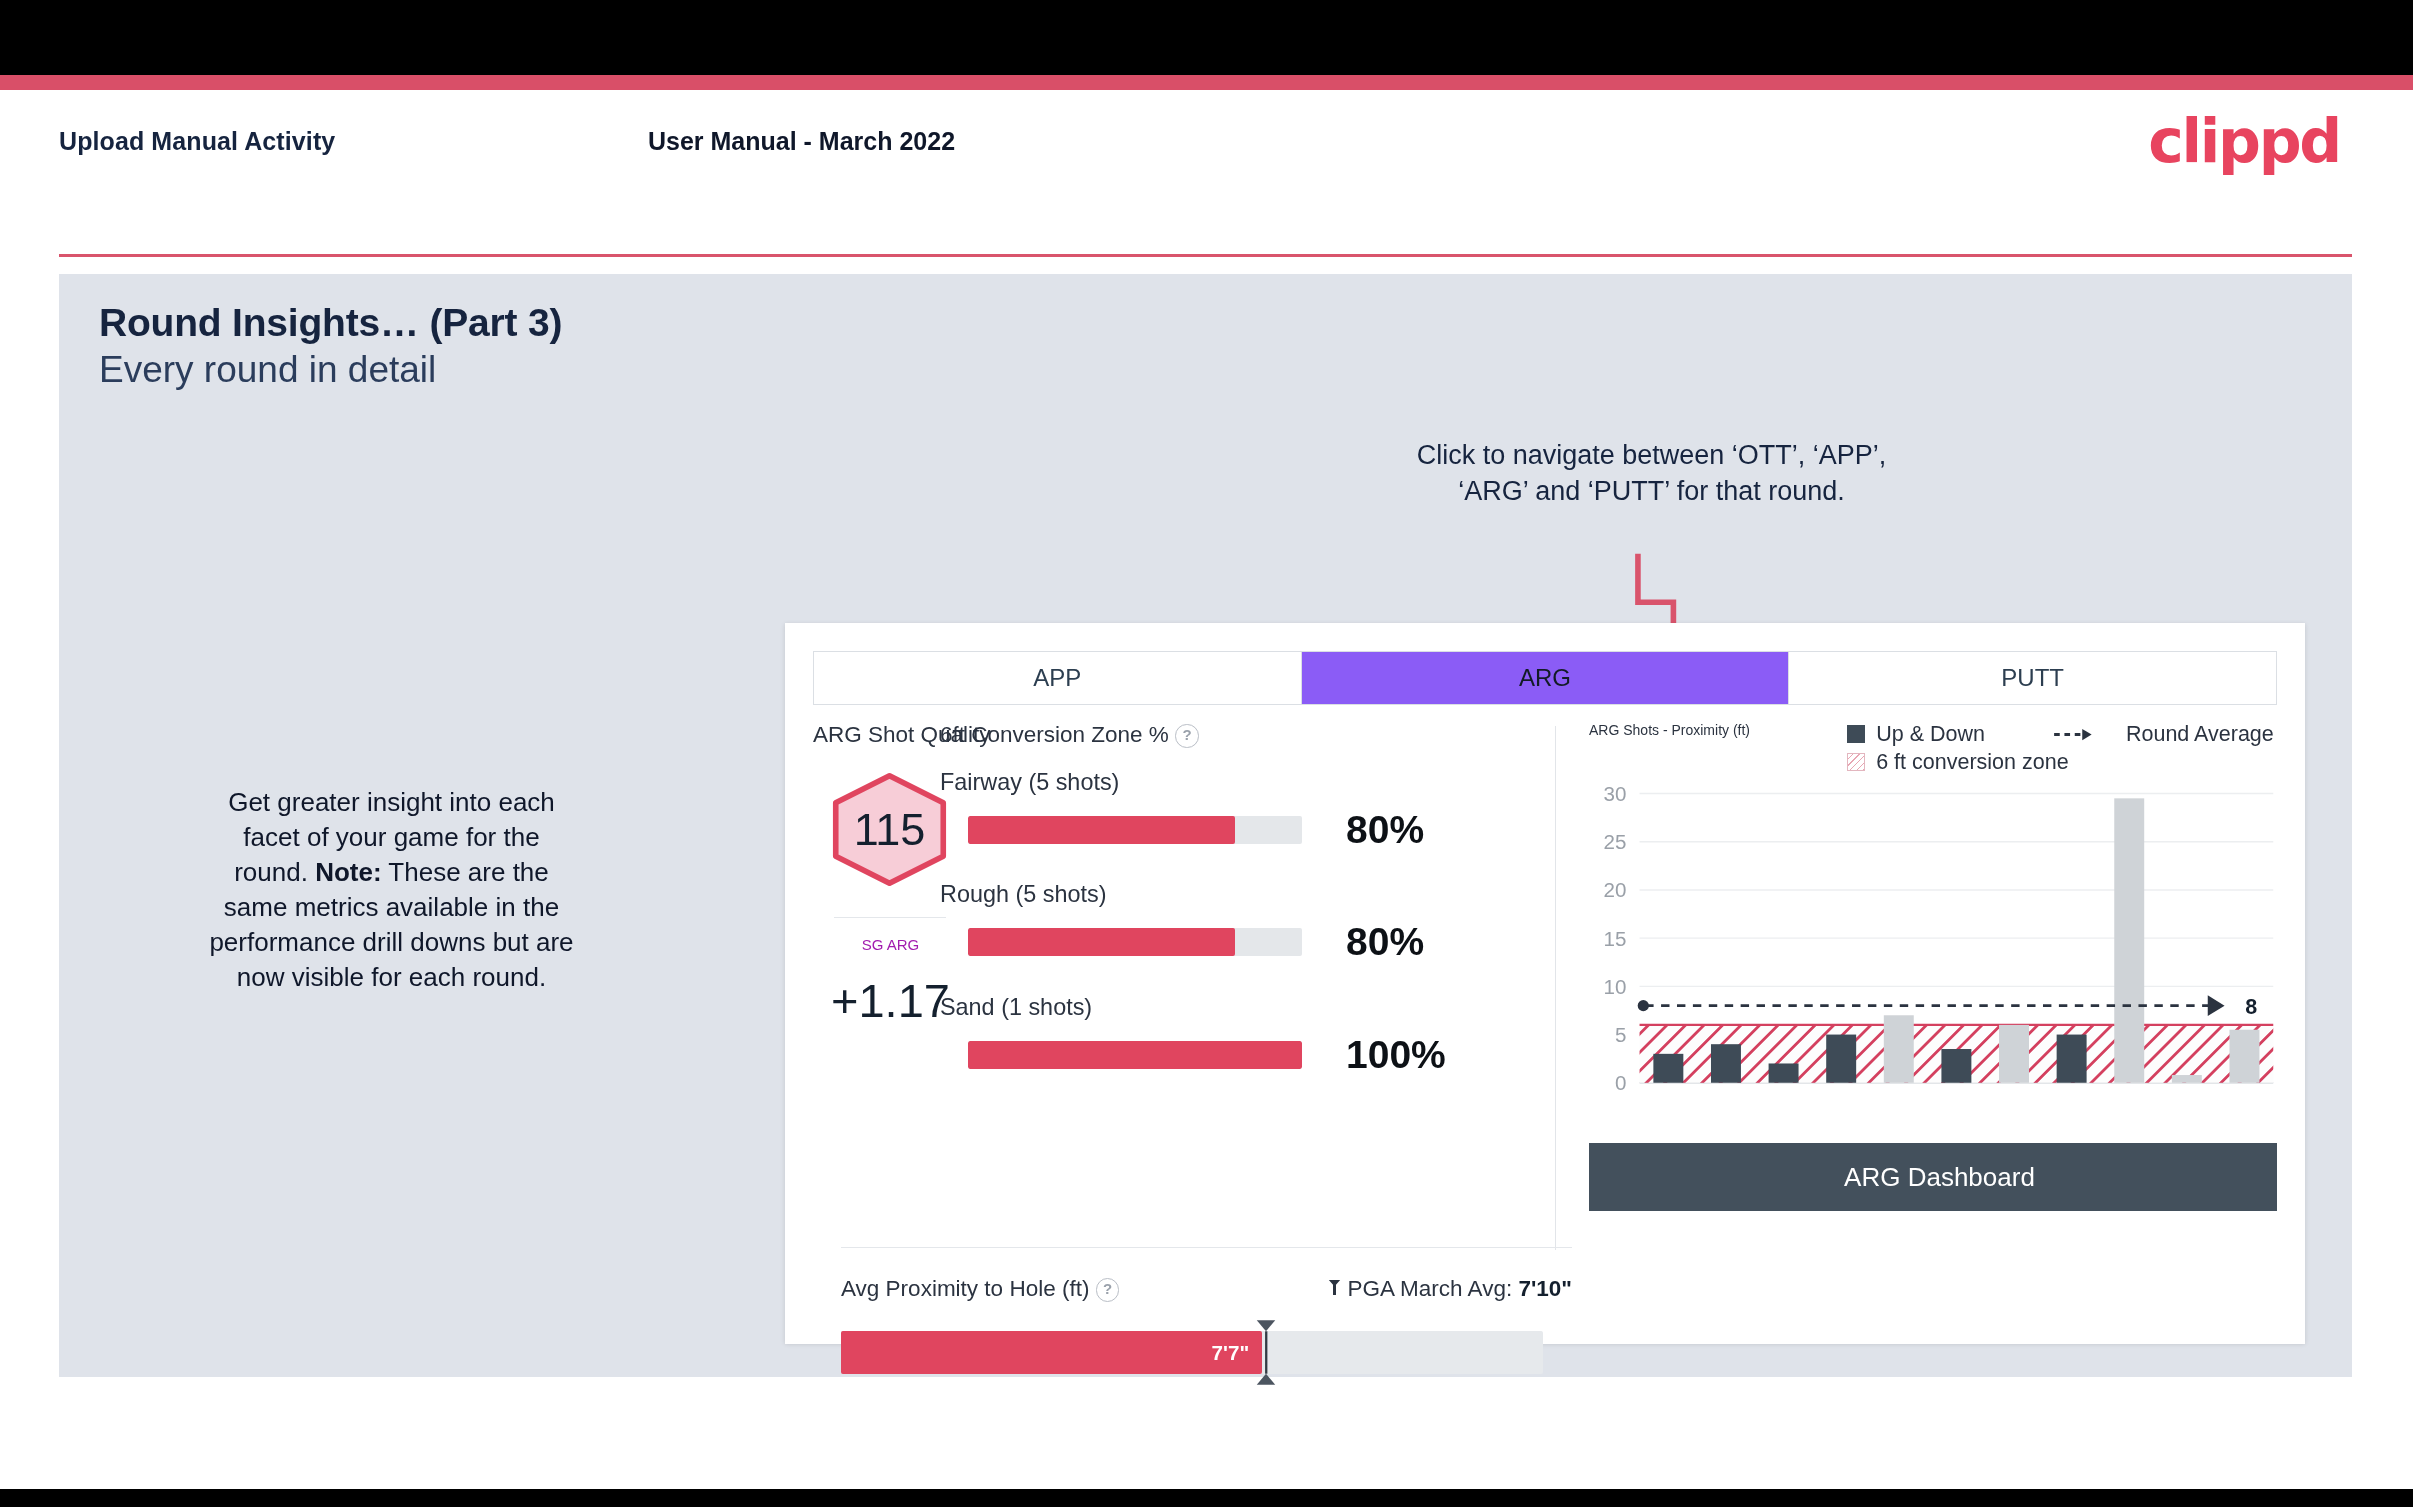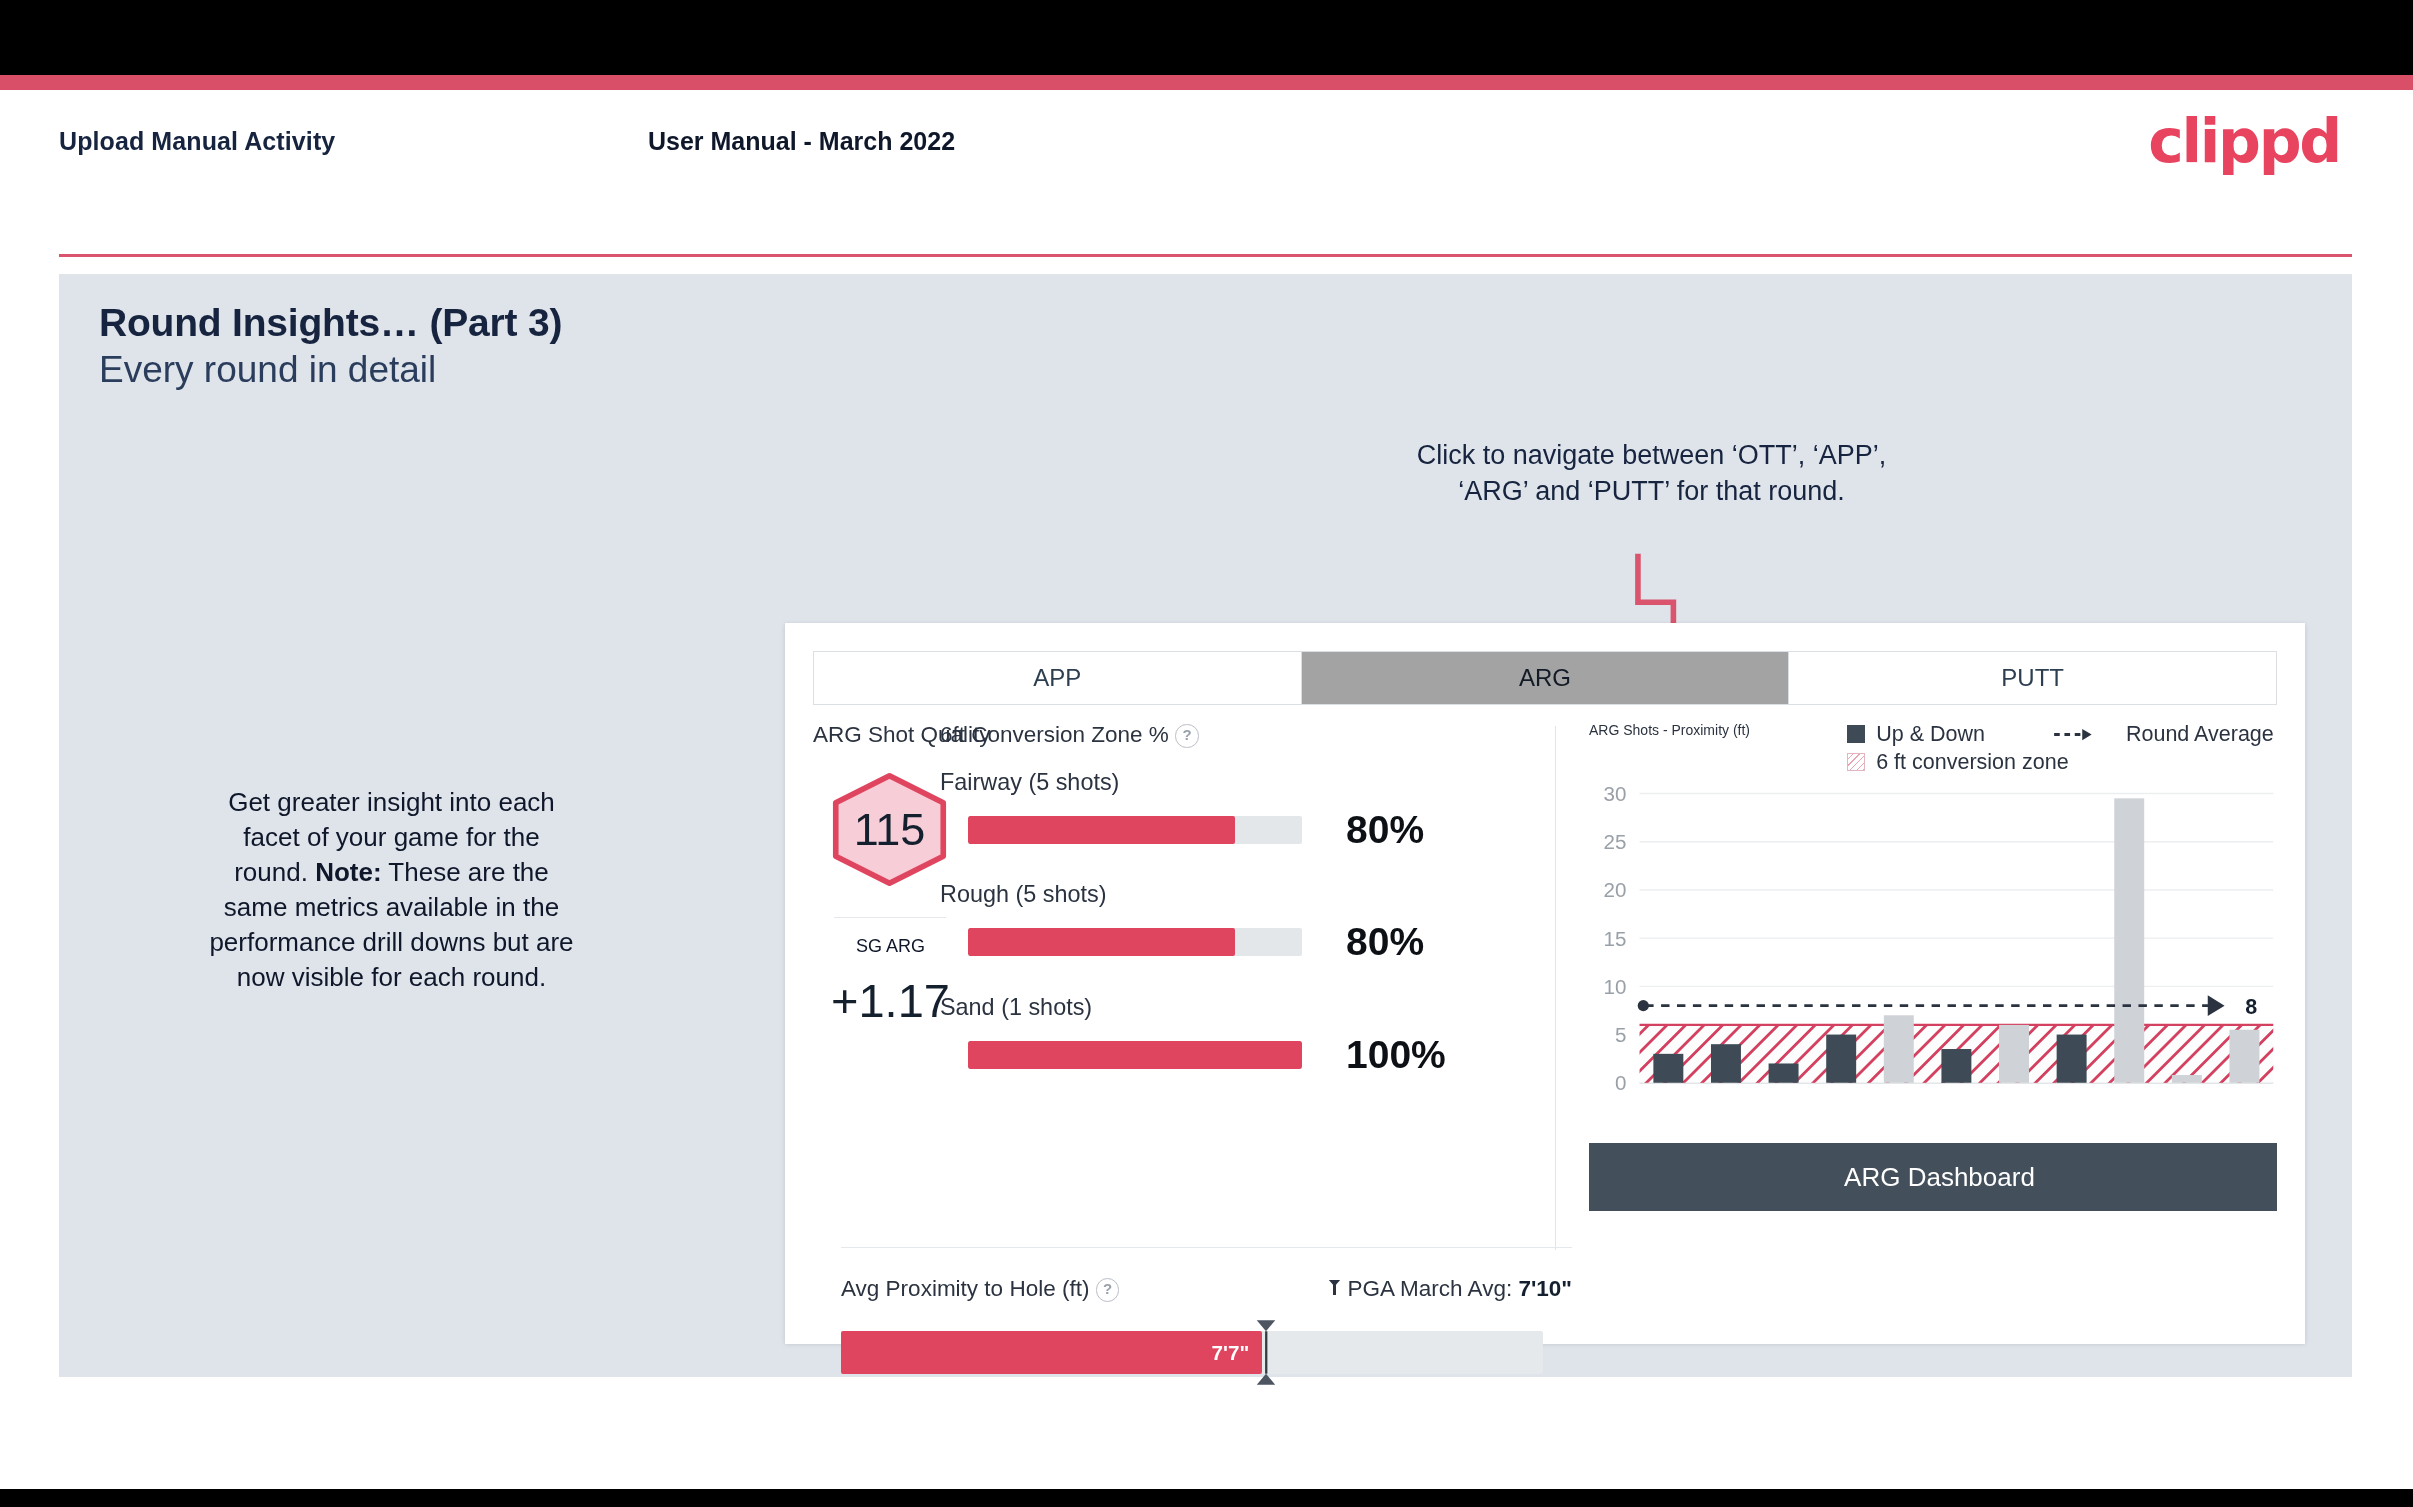--- a/index.html
+++ b/index.html
@@ -80,21 +80,21 @@
     width: 1464px; height: 54px;
     border: 0.9px solid #dbdfe4; display: flex;
     background: #fff; overflow: hidden;
   }
   .tab {
     flex: 1; display: flex; align-items: center; justify-content: center;
     font-size: 24px; color: #2c3e50; border-right: 0.9px solid #dbdfe4;
     cursor: pointer; background: #fff;
   }
   .tab:last-child { border-right: none; }
-  .tab.active { background: #a3a3a3; color: #121b26; }
+  .tab.active { background: #8b5cf6; color: #121b26; }
   
   .col-left { position: absolute; left: 28px; top: 99px; width: 731px; }
   .divider-v {
     position: absolute; left: 770px; top: 103px;
     width: 0.9px; height: 524px; background: #e2e5e9;
   }
   .lbl { font-size: 22.5px; color: #2b3340; }
   .sq-label { position: absolute; left: 0; top: 0; }
   .cz-label { position: absolute; left: 127px; top: 0; }
   .qmark {
@@ -108,21 +108,21 @@
     position: absolute; left: 14px; top: 50px; width: 125px; height: 115px;
     display: flex; align-items: center; justify-content: center;
     font-size: 45px; font-weight: 500; color: #14202e;
   }
   .hr-thin {
     position: absolute; left: 20.6px; top: 195px;
     width: 112px; height: 0.9px; background: #e4e7eb;
   }
   .sg-lbl {
     position: absolute; left: 0; top: 214px; width: 155px;
-    text-align: center; font-size: 18px; color: #0f172a;
+    text-align: center; font-size: 15px; color: #a21caf;
   }
   .sg-val {
     position: absolute; left: 0; top: 251px; width: 155px;
     text-align: center; font-size: 47px; font-weight: 500; color: #14202e;
   }
   .zone { position: absolute; left: 127px; }
   .zone-name { font-size: 23.4px; color: #2b3340; margin-bottom: 12px; }
   .zone-row { display: flex; align-items: center; padding-left: 28px; }
   .bar-track {
     width: 334px; height: 28px; background: #e4e7ea; border-radius: 1.9px;

